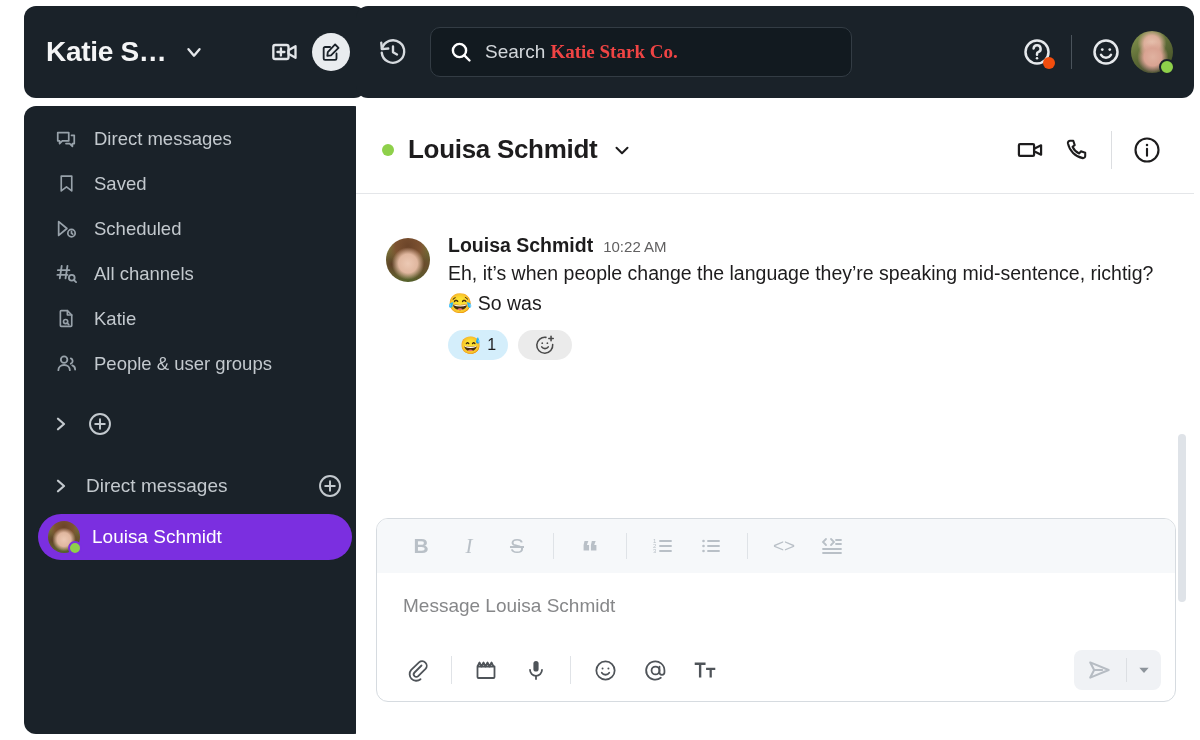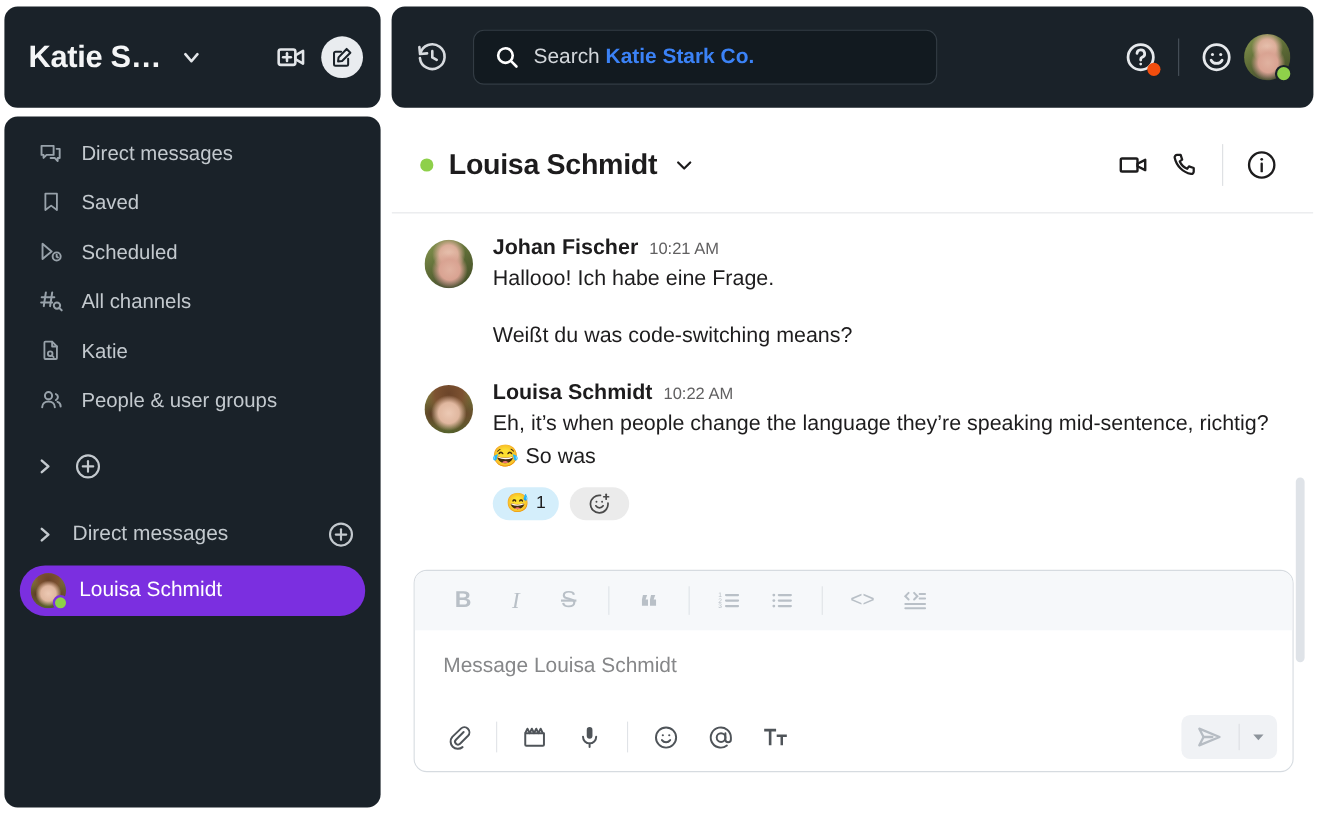--- a/index.html
+++ b/index.html
@@ -15,21 +15,21 @@
   #app {
     position: relative;
     width: 1200px;
     height: 740px;
     background: #ffffff;
   }
 
   
   .left-col {
     position: absolute;
-    left: 4px;
+    left: 24px;
     top: 6px;
     width: 342px;
     height: 728px;
   }
 
   .ws-header {
     position: absolute;
     left: 0; top: 0;
     width: 342px; height: 92px;
     background: #1a2229;
@@ -211,21 +211,21 @@
     background: #121a20;
     border: 1px solid #333c44;
     border-radius: 10px;
     display: flex;
     align-items: center;
     gap: 12px;
     padding-left: 18px;
   }
   .search-ico { color: #ffffff; display: flex; align-items: center; }
   .search-text { font-size: 19px; color: #d3d7db; white-space: nowrap; }
-  .search-text b { color: #3b82f6; font-weight: bold; }
+  .search-text b { color: #ef4444; font-weight: bold; font-family: Liberation Serif, serif; }
   .top-spacer { flex: 1; }
   .top-icon {
     width: 44px; height: 44px;
     display: flex; align-items: center; justify-content: center;
     color: #e6e9ec;
     position: relative;
   }
   .orange-dot {
     position: absolute;
     right: 4px; bottom: 5px;
@@ -607,31 +607,20 @@
           <svg width="30" height="30" viewBox="0 0 24 24" fill="none" stroke="currentColor" stroke-width="1.7" stroke-linecap="round">
               <circle cx="12" cy="12" r="9.2"></circle>
               <line x1="12" y1="11" x2="12" y2="16.5"></line>
               <circle cx="12" cy="7.9" r="1" fill="currentColor" stroke="none"></circle>
             </svg>
         </span>
       </div>
 
       <div class="messages">
 
-        <div class="msg">
-          <div class="avatar face-johan" style="width:44px;height:44px;margin-top:4px;"></div>
-          <div class="msg-body">
-            <div class="msg-meta">
-              <span class="msg-author">Johan Fischer</span>
-              <span class="msg-time">10:21 AM</span>
-            </div>
-            <div class="msg-line">Hallooo! Ich habe eine Frage.</div>
-            <div class="msg-line spaced">Weißt du was code-switching means?</div>
-          </div>
-        </div>
 
         <div class="msg" style="padding-top:26px;">
           <div class="avatar face-louisa" style="width:44px;height:44px;margin-top:4px;"></div>
           <div class="msg-body">
             <div class="msg-meta">
               <span class="msg-author">Louisa Schmidt</span>
               <span class="msg-time">10:22 AM</span>
             </div>
             <div class="msg-line">Eh, it’s when people change the language they’re speaking mid-sentence, richtig? 😂 So was</div>
             <div class="reactions">

